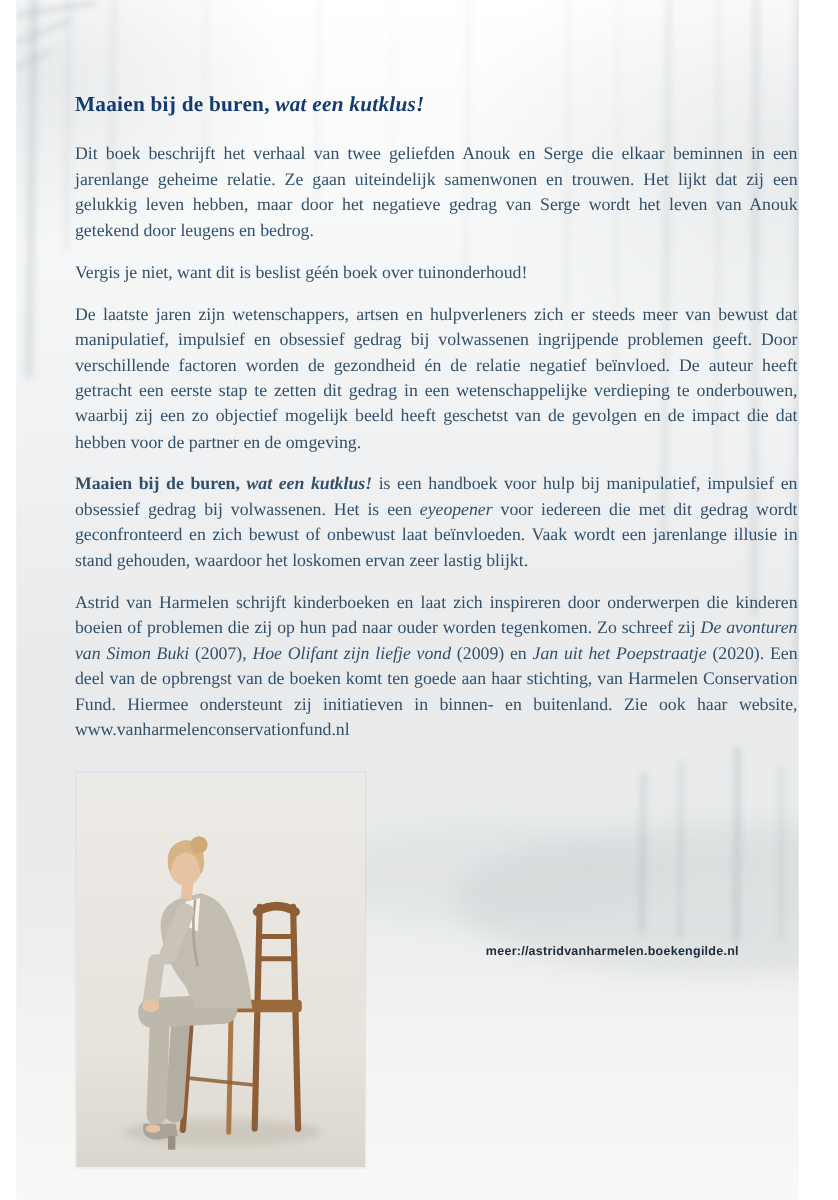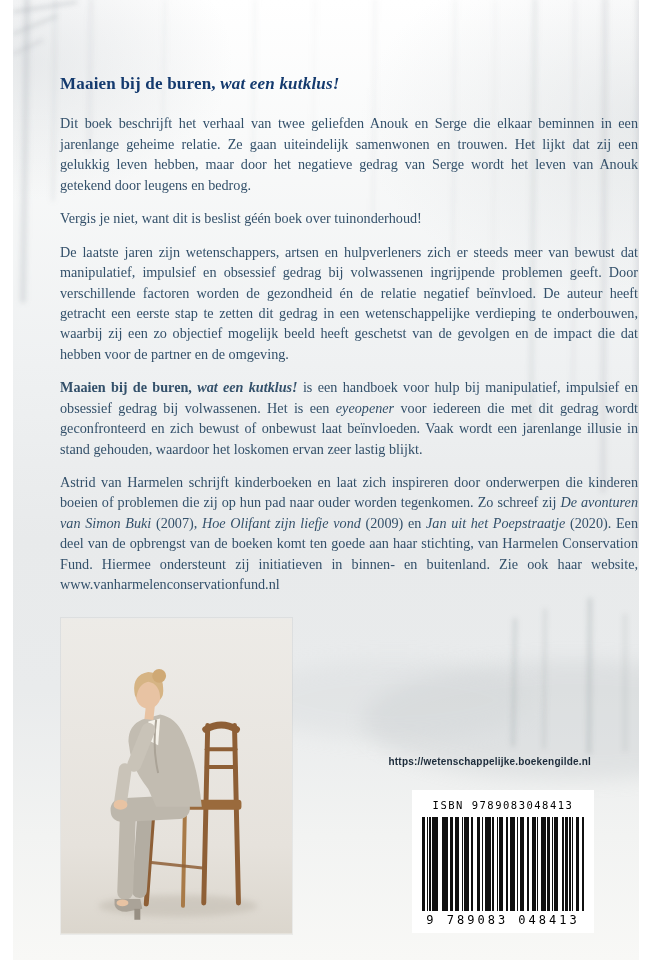--- a/index.html
+++ b/index.html
@@ -177,21 +177,16 @@
 
         <rect x="85" y="87" width="9" height="15" fill="#e8c3a3" transform="rotate(6 89 94)"></rect>
         <ellipse cx="88" cy="76" rx="13" ry="15" fill="#e8c3a3"></ellipse>
 
         <path d="M74 74 Q72 57 88 54 Q103 55 103 70 Q104 78 100 82 Q100 66 88 64 Q78 66 76 80 Q74 78 74 74 Z" fill="#d6b484"></path>
         <circle cx="99" cy="58" r="7" fill="#cfa975"></circle>
       </g>
     </svg>
   </div>
 
-  <div class="publisher-url">https://wetenschappelijke.boekengilde.nl</div>
+  <div class="publisher-url">meer://astridvanharmelen.boekengilde.nl</div>
 
-  <div class="barcode">
-    <div class="isbn">ISBN 9789083048413</div>
-    <div class="bars"></div>
-    <div class="digits">9 789083 048413</div>
-  </div>
 
 </div>
 
 </body></html>

